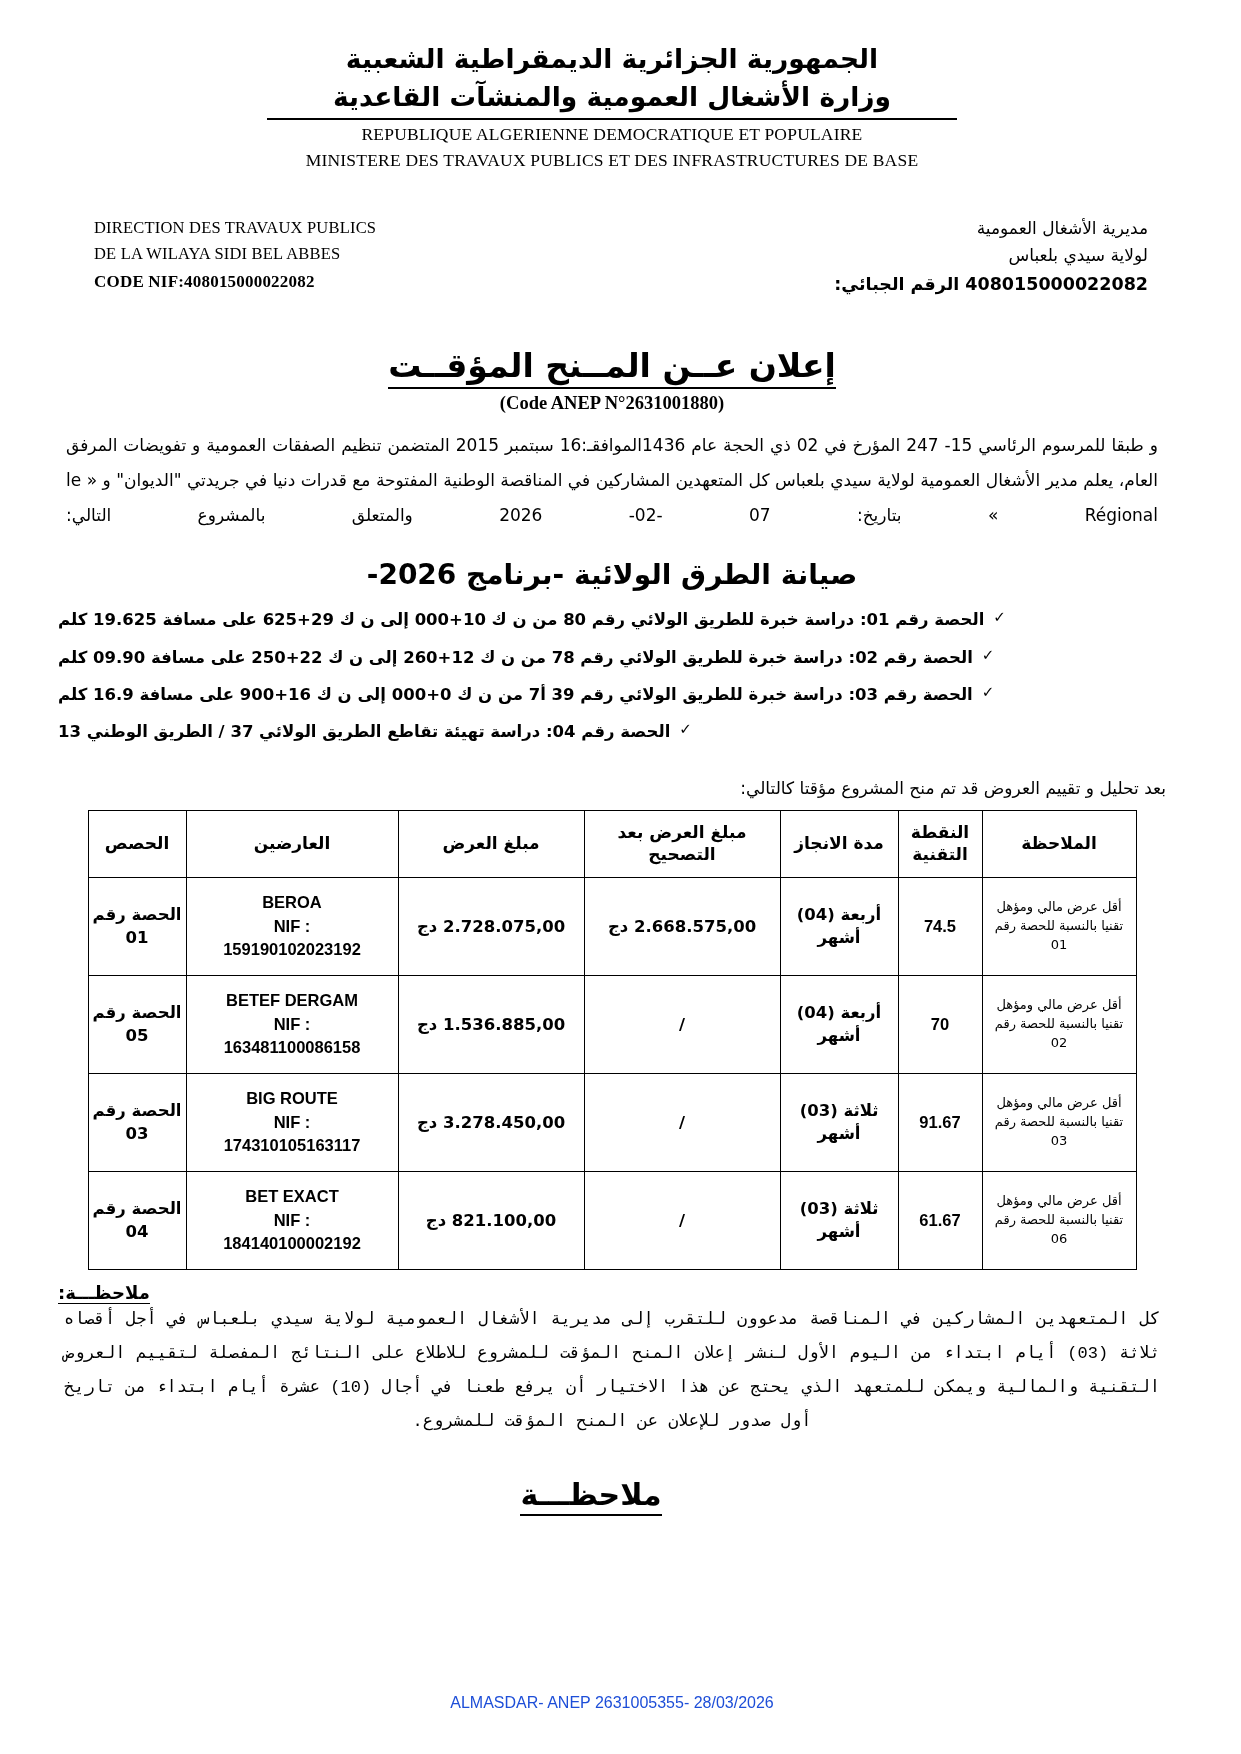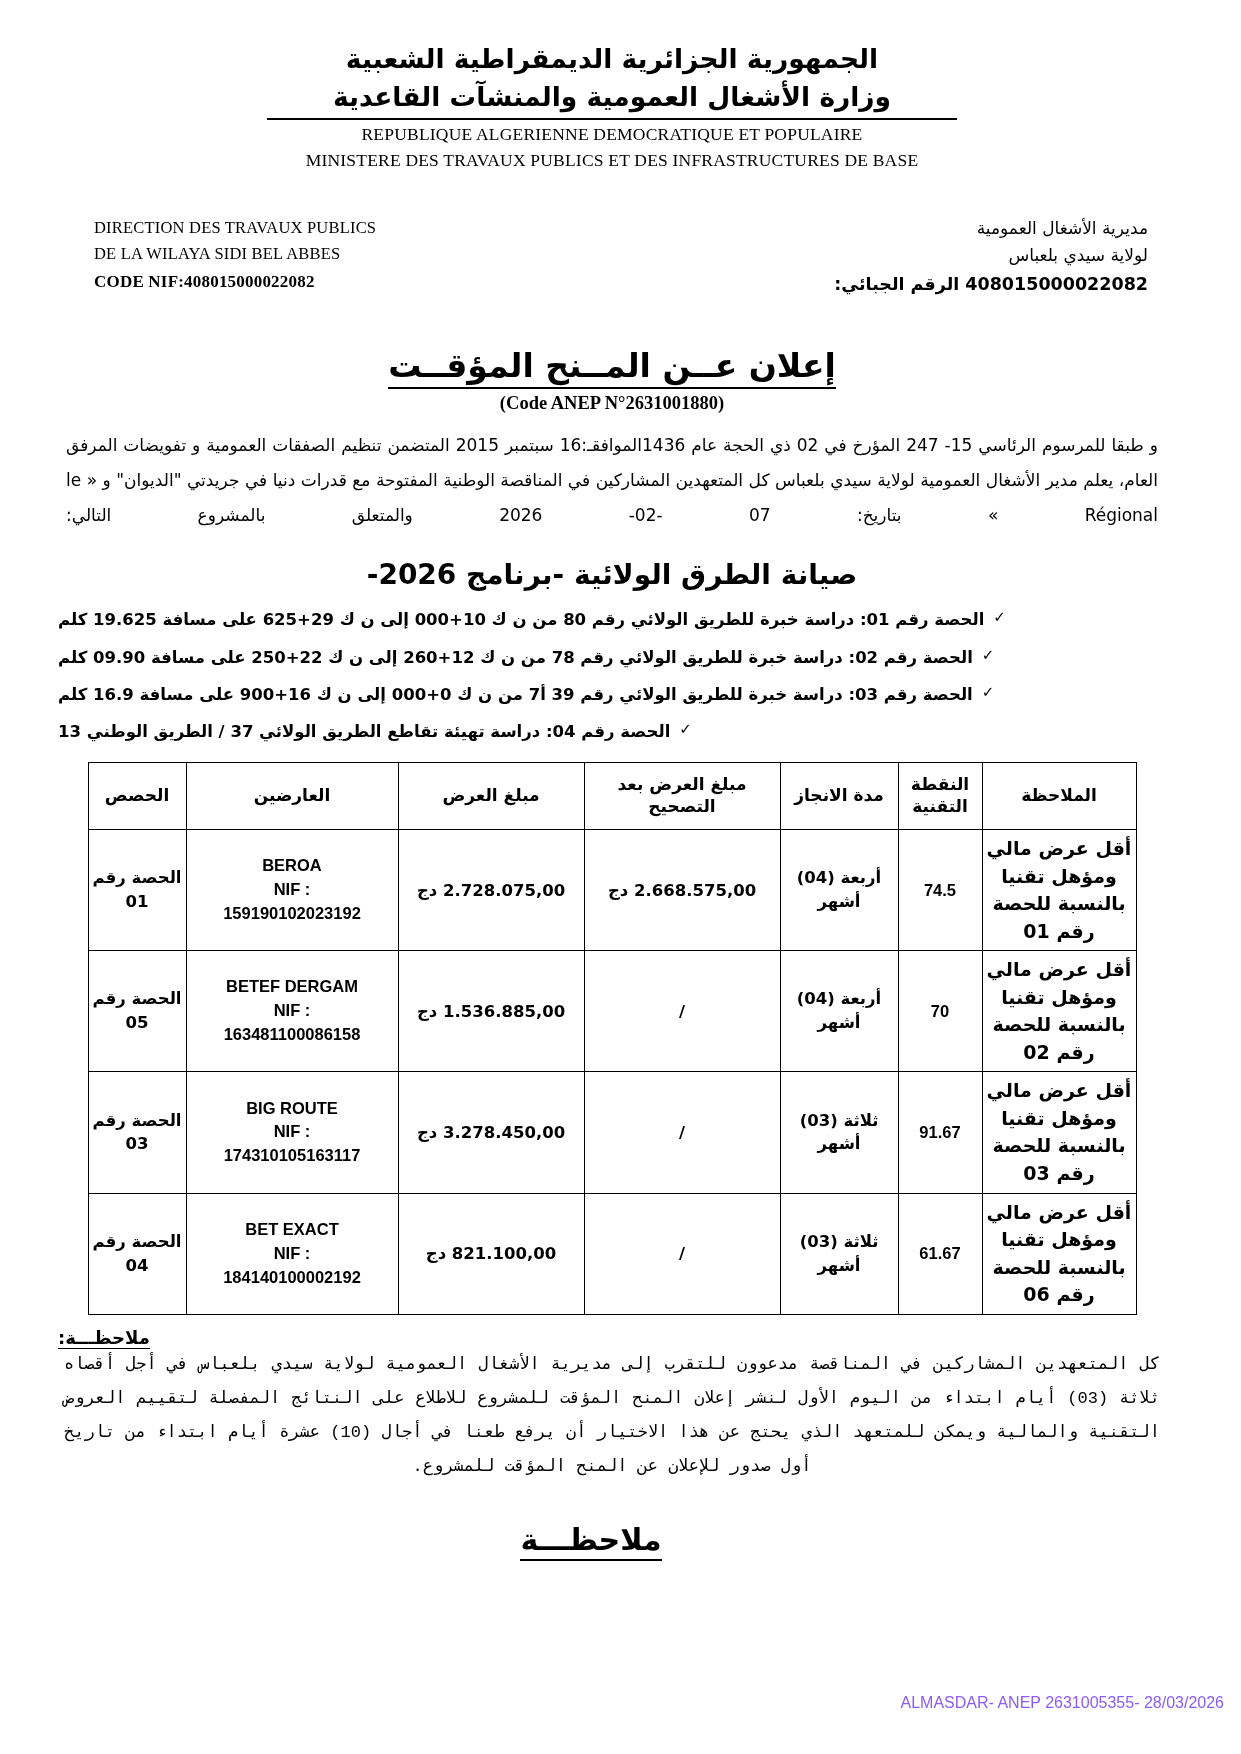--- a/index.html
+++ b/index.html
@@ -212,22 +212,22 @@
     font-size: 16.5px;
     font-weight: bold;
     line-height: 1.45;
   }
   td.cell-note {
     font-size: 16.5px;
     font-weight: bold;
     font-family: "Liberation Sans", sans-serif;
   }
   td.cell-obs {
-    font-size: 19px;
-    font-weight: bold;
+    font-size: 13px;
+    font-weight: normal;
     line-height: 1.45;
   }
   tbody tr { height: 98px; }
 
   
   .remark-label {
     direction: rtl;
     text-align: left;
     font-family: "DejaVu Sans", sans-serif;
     font-weight: bold;
@@ -257,24 +257,24 @@
     padding-right: 42px;
   }
   .signature span { border-bottom: 2px solid #000; padding-bottom: 2px;}
 
   
   .footer {
     position: absolute;
     left: 0;
     right: 0;
     bottom: 42px;
-    text-align: right;
+    text-align: center;
     font-family: "Liberation Sans", sans-serif;
     font-size: 16px;
-    color: #8b5cf6;
+    color: #1d4ed8;
   }
 </style>
 </head>
 <body>
 
 <div class="page">
   <div class="inner">
 
     <div>
       <div class="hdr-ar">الجمهورية الجزائرية الديمقراطية الشعبية</div>
@@ -316,20 +316,21 @@
       <div class="lot-item">
         <span class="lot-check">✓</span>
         <span class="lot-text">الحصة رقم 03: دراسة خبرة للطريق الولائي رقم 39 أ7 من ن ك 0+000 إلى ن ك 16+900 على مسافة 16.9 كلم</span>
       </div>
       <div class="lot-item">
         <span class="lot-check">✓</span>
         <span class="lot-text">الحصة رقم 04: دراسة تهيئة تقاطع الطريق الولائي 37 / الطريق الوطني 13</span>
       </div>
     </div>
 
+    <div class="table-intro">بعد تحليل و تقييم العروض قد تم منح المشروع مؤقتا كالتالي:</div>
 
     <table class="results">
       <colgroup>
         <col class="col-obs">
           <col class="col-note">
           <col class="col-dur">
         <col class="col-corr">
           <col class="col-amount">
           <col class="col-bidder">
           <col class="col-lot">

